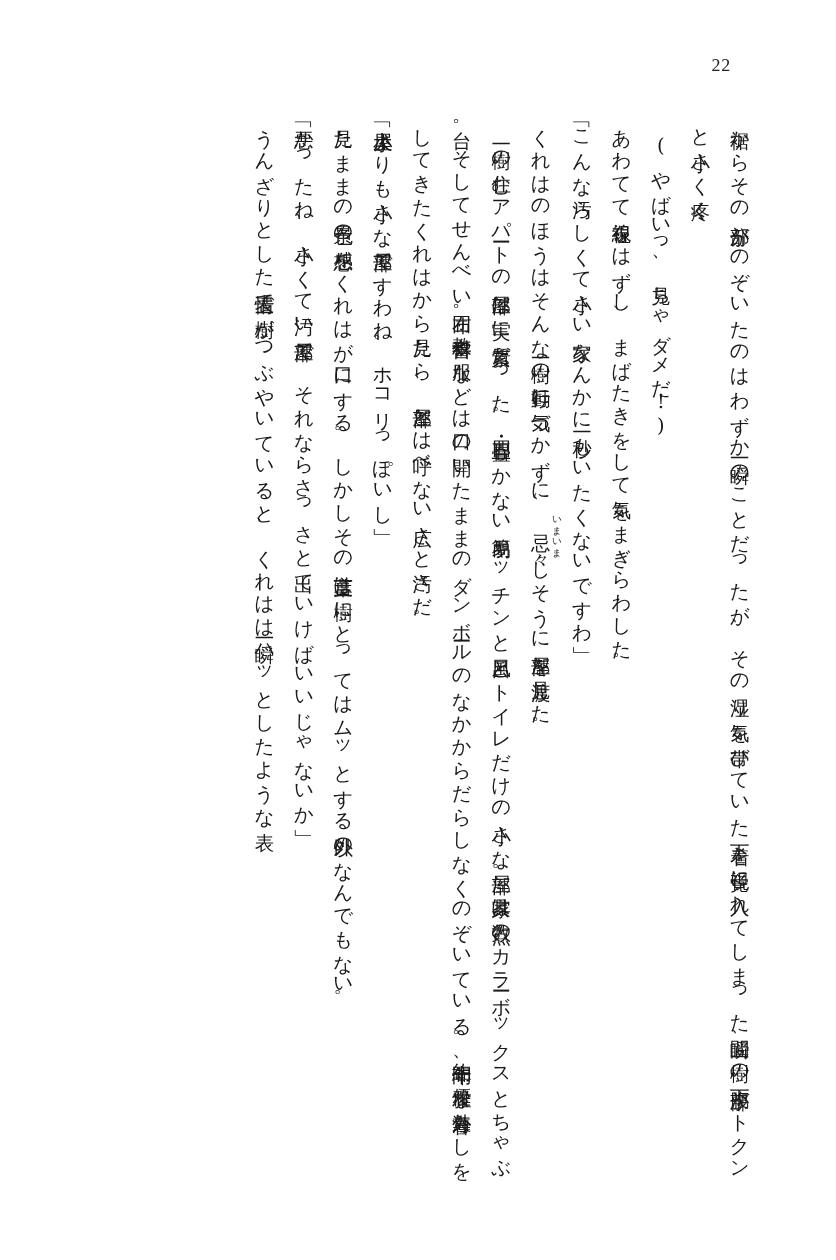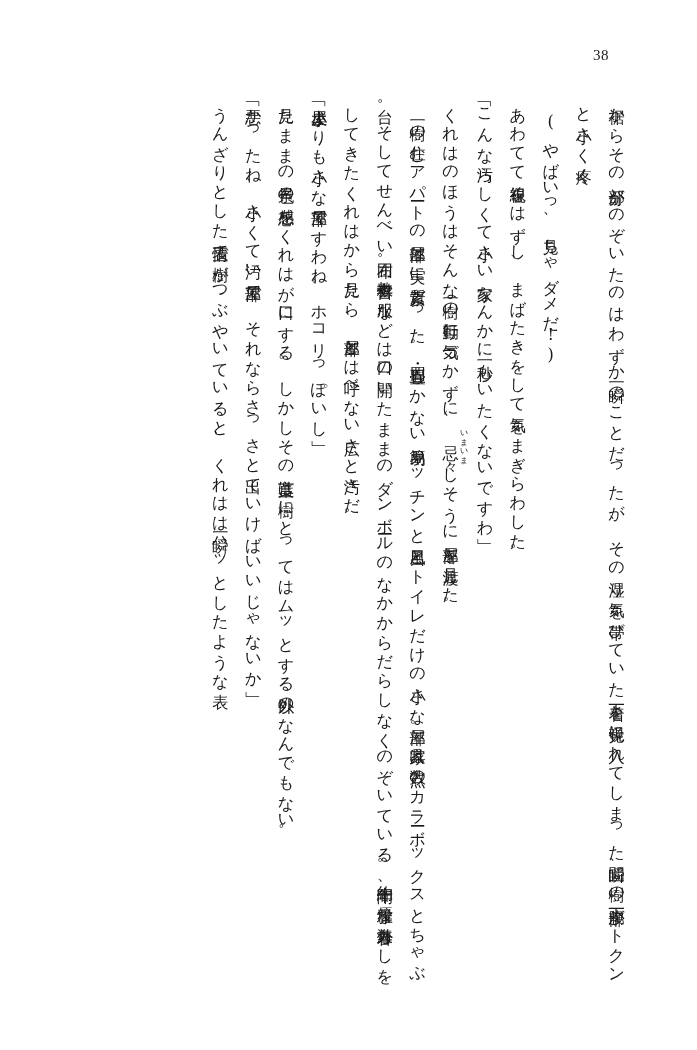--- a/index.html
+++ b/index.html
@@ -57,21 +57,21 @@
     font-size: 8px;
     letter-spacing: 0;
     line-height: 1;
   }
 </style>
 </head>
 <body>
 
 <div id="page">
 
-  <div id="page-number">38</div>
+  <div id="page-number">22</div>
 
   <div id="text-block">
       <p>裾からその部分がのぞいたのはわずか一瞬のことだったが、その湿り気を帯びていた下着を視覚に入れてしまった瞬間、一樹の下腹部がトクンと小さく疼く。</p>
       <p class="indent">(やばいっ、見ちゃダメだ!)</p>
       <p>あわてて視線をはずし、まばたきをして気をまぎらわした。</p>
       <p>「こんな汚らしくて小さい家なんかに一秒もいたくないですわ」</p>
       <p>くれはのほうはそんな一樹の行動に気づかずに、<ruby>忌々<rt>いまいま</rt></ruby>しそうに部屋を見渡した。</p>
       <p class="indent">一樹の住むアパートの部屋は実に質素だった。四・五畳しかない簡易キッチンと風呂とトイレだけの小さな部屋。家具は数点のカラーボックスとちゃぶ台。そしてせんべい布団。教科書や服などは口の開いたままのダンボールのなかからだらしなくのぞいている。約十年間、優雅な海外暮らしをしてきたくれはから見たら、部屋とは呼べない広さと汚さだ。</p>
       <p>「犬小屋よりも小さな部屋ですわね。ホコリっぽいし」</p>
       <p>見たままの景色の感想をくれはが口にする。しかしその言葉は一樹にとってはムッとする以外のなんでもない。</p>

